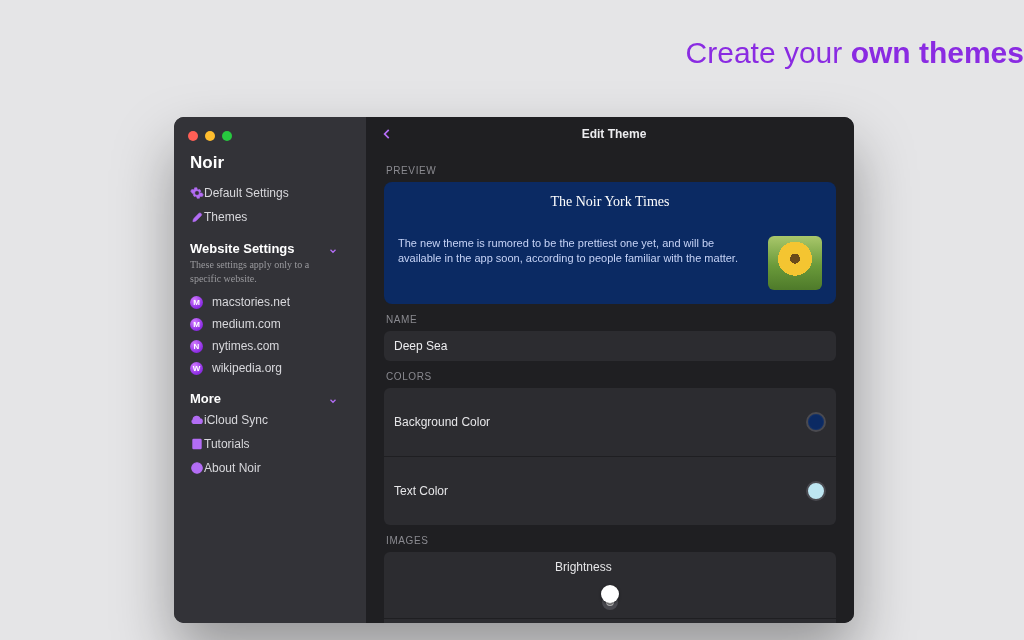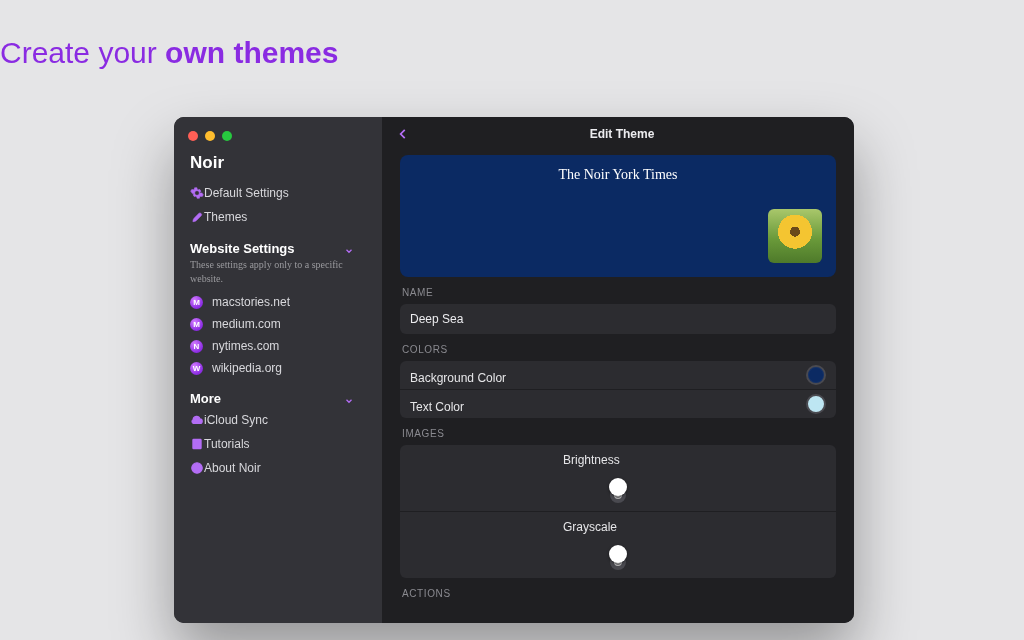--- a/index.html
+++ b/index.html
@@ -3,21 +3,21 @@
 <meta charset="utf-8">
 <style>
   * { box-sizing: border-box; margin: 0; padding: 0; }
   html, body { width: 1024px; height: 640px; }
   body {
     background: #e5e5e7;
     font-family: -apple-system, "Helvetica Neue", Arial, sans-serif;
     overflow: hidden;
   }
   .hero {
-    text-align: left;
+    text-align: right;
     padding-top: 36px;
     font-size: 30px;
     font-weight: 400;
     color: #8a2be2;
   }
   .hero b { font-weight: 700; }
 
   
   .window {
     position: absolute;
@@ -26,21 +26,21 @@
     background: #1f1f22;
     border-radius: 10px;
     box-shadow: 0 30px 60px rgba(0,0,0,.35);
     display: flex;
     overflow: hidden;
     color: #e6e6e8;
   }
 
   
   .sidebar {
-    width: 208px;
+    width: 192px;
     background: #333338;
     padding: 10px 12px 0 0;
     font-size: 12px;
   }
   .traffic {
     display: flex; gap: 7px; padding: 4px 0 12px 14px;
   }
   .traffic span {
     width: 10px; height: 10px; border-radius: 50%;
     display: inline-block;
@@ -145,22 +145,22 @@
       linear-gradient(#a9c76b,#6a9a3a 55%, #4e7a2a);
   }
 
   .input {
     width:100%; background:#2c2c30; color:#ececef;
     border:none; border-radius:6px; padding:8px 10px;
     font-size:12px;
   }
 
   .row {
-    display:flex; align-items:flex-end; justify-content:space-between;
-    background:#2c2c30; padding:4px 10px; font-size:12px;gap:38px;
+    display:flex; align-items:center; justify-content:space-between;
+    background:#2c2c30; padding:24px 10px; font-size:12px;gap:38px;
   }
   .row + .row { border-top:1px solid #1f1f22; }
   .row:first-of-type { border-top-left-radius:6px; border-top-right-radius:6px; }
   .row:last-of-type  { border-bottom-left-radius:6px; border-bottom-right-radius:6px; }
 
   .swatch {
     width:20px;height:20px;border-radius:50%;
     border:2px solid #4a4a50; box-shadow: inset 0 0 0 1px rgba(255,255,255,.04);
   }
 
@@ -299,24 +299,26 @@
       <div class="back">
         <svg viewBox="0 0 24 24" width="14" height="14" fill="none" stroke="currentColor" stroke-width="3">
             <path d="M15 5l-7 7 7 7"></path>
           </svg>
       </div>
       <div class="topbar-title">Edit Theme</div>
     </div>
 
     <div class="scroll">
 
+      <div class="sect-label">PREVIEW</div>
       <div class="preview">
         <div class="pv-brand">The Noir York Times</div>
         <div class="pv-body">
           <div class="pv-text">
+            <div class="pv-para">The new theme is rumored to be the prettiest one yet, and will be available in the app soon, according to people familiar with the matter.</div>
           </div>
           <div class="pv-thumb"></div>
         </div>
       </div>
 
       <div class="sect-label">NAME</div>
       <input class="input" value="Deep Sea" style="">
 
       <div class="sect-label">COLORS</div>
       <div>

